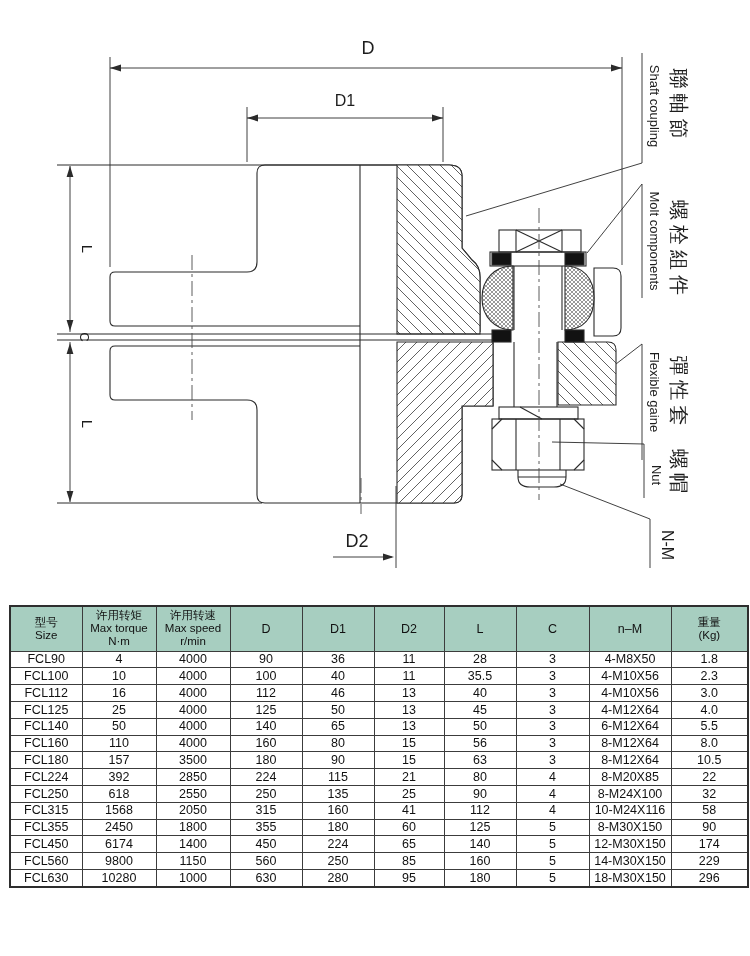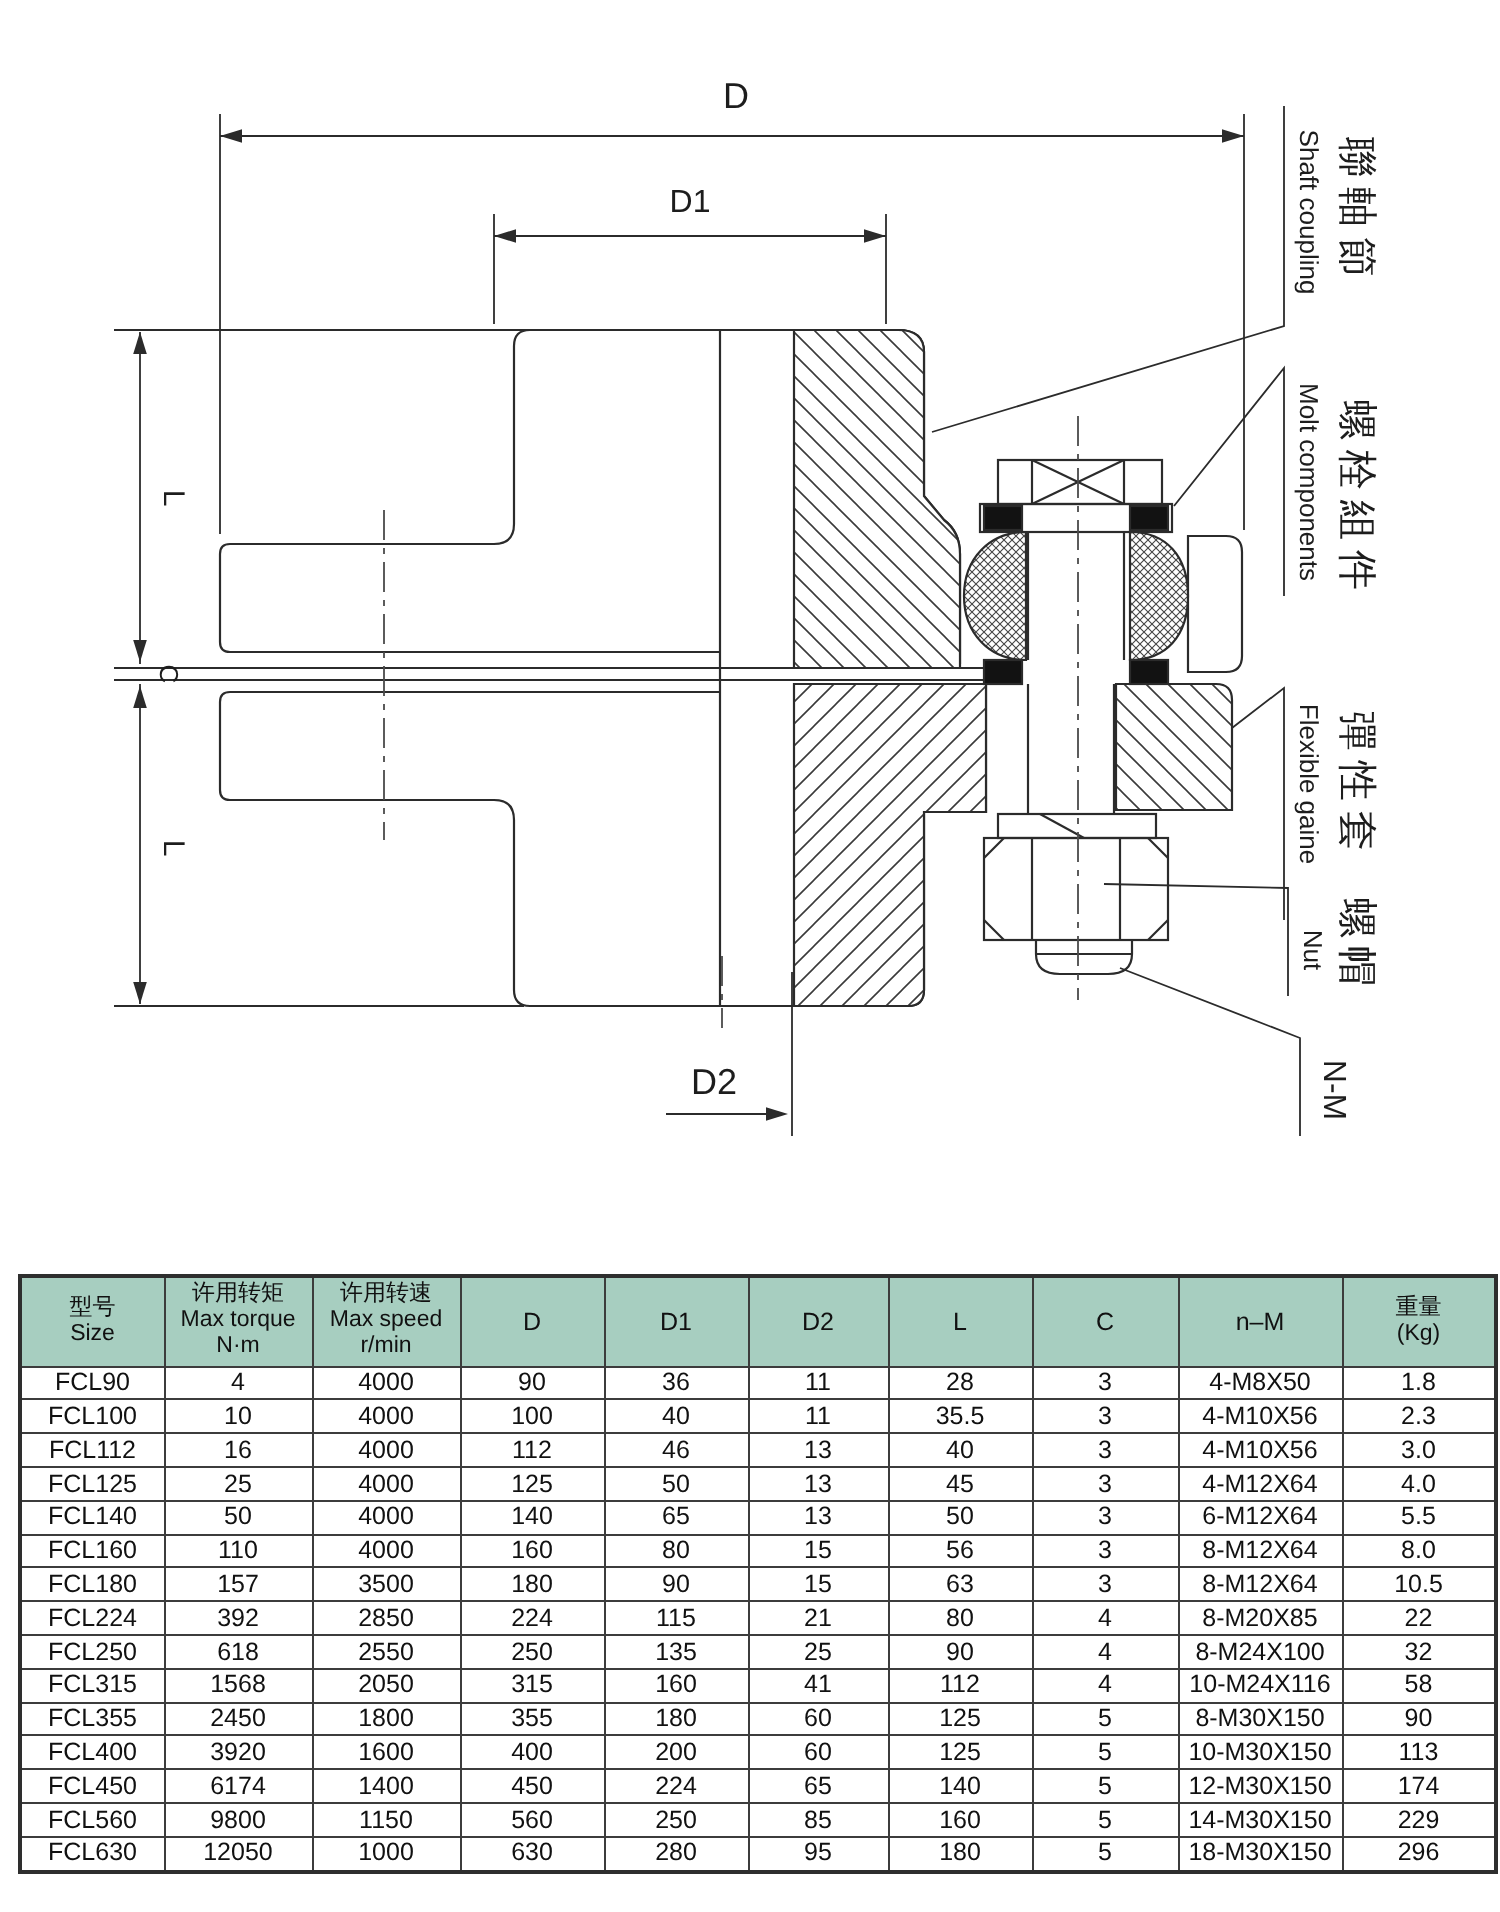--- a/index.html
+++ b/index.html
@@ -1,19 +1,19 @@
 <!DOCTYPE html>
 <html><head>
 <meta charset="utf-8">
 <style>
   html,body{margin:0;padding:0;background:#fff;}
   #page{position:relative;width:750px;height:956px;background:#fff;overflow:hidden;
         font-family:"Liberation Sans",sans-serif;color:#111;}
   #drawing{position:absolute;left:0;top:0;}
-  #spec-table{position:absolute;left:9px;top:637px;width:738px;border-collapse:collapse;
+  #spec-table{position:absolute;left:9px;top:605px;width:738px;border-collapse:collapse;
         table-layout:fixed;border:2px solid #2e2e2e;}
   #spec-table th,#spec-table td{border:1px solid #3c3c3c;text-align:center;vertical-align:middle;
         overflow:hidden;white-space:nowrap;}
   #spec-table thead th{background:#a7cec0;font-weight:normal;font-size:11.5px;line-height:1.15;
         padding:2px 0;height:37px;}
   #spec-table thead th .ltr{font-size:12.5px;}
   #spec-table tbody td{font-size:12.5px;height:15.8px;line-height:1;padding:0;}
   svg text{fill:#1d1d1d;}
 </style>
 </head>
@@ -331,32 +331,20 @@
           <td>1800</td>
           <td>355</td>
           <td>180</td>
           <td>60</td>
           <td>125</td>
           <td>5</td>
           <td>8-M30X150</td>
           <td>90</td>
         </tr>
         <tr>
-          <td>FCL400</td>
-          <td>3920</td>
-          <td>1600</td>
-          <td>400</td>
-          <td>200</td>
-          <td>60</td>
-          <td>125</td>
-          <td>5</td>
-          <td>10-M30X150</td>
-          <td>113</td>
-        </tr>
-        <tr>
           <td>FCL450</td>
           <td>6174</td>
           <td>1400</td>
           <td>450</td>
           <td>224</td>
           <td>65</td>
           <td>140</td>
           <td>5</td>
           <td>12-M30X150</td>
           <td>174</td>
@@ -368,21 +356,21 @@
           <td>560</td>
           <td>250</td>
           <td>85</td>
           <td>160</td>
           <td>5</td>
           <td>14-M30X150</td>
           <td>229</td>
         </tr>
         <tr>
           <td>FCL630</td>
-          <td>12050</td>
+          <td>10280</td>
           <td>1000</td>
           <td>630</td>
           <td>280</td>
           <td>95</td>
           <td>180</td>
           <td>5</td>
           <td>18-M30X150</td>
           <td>296</td>
         </tr>
       </tbody>

